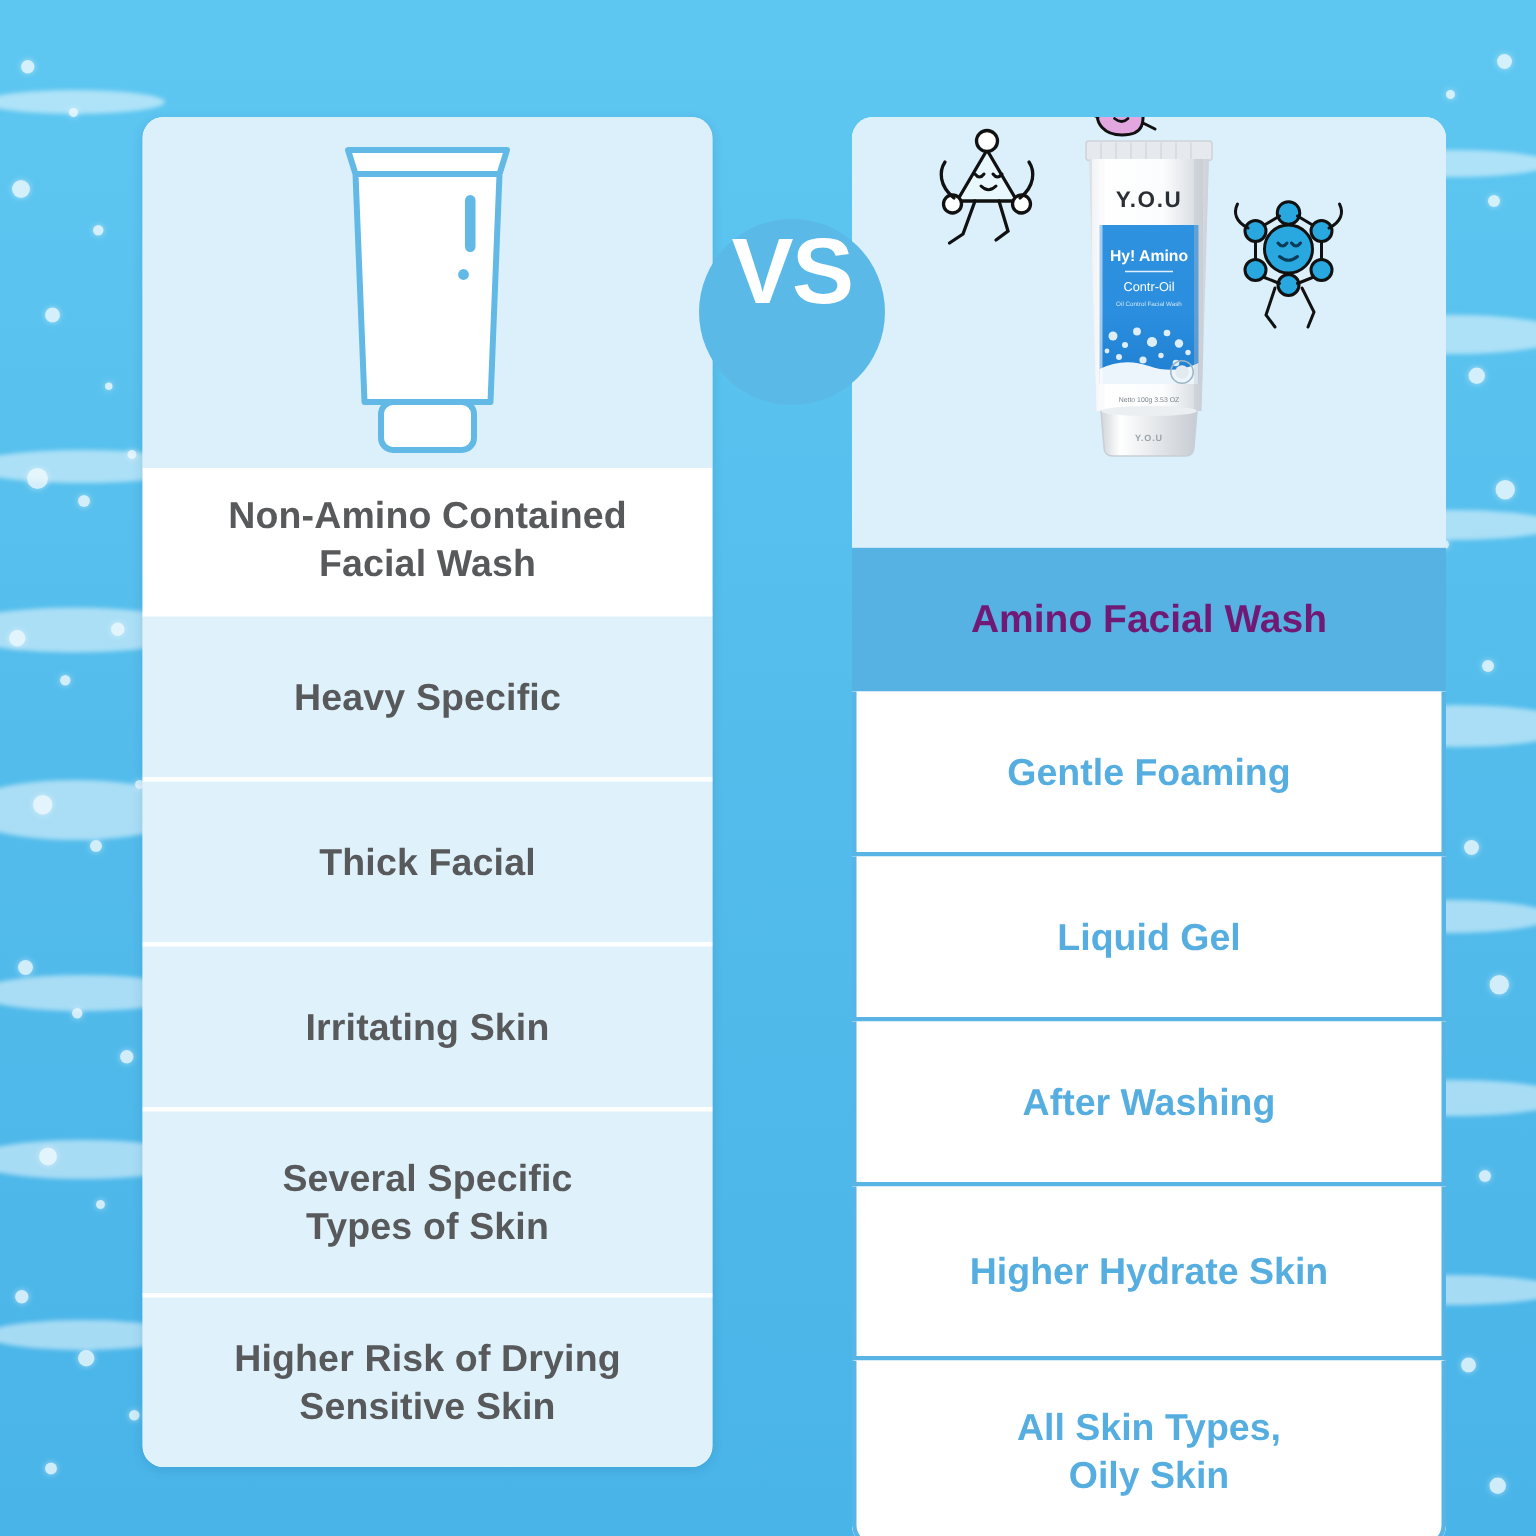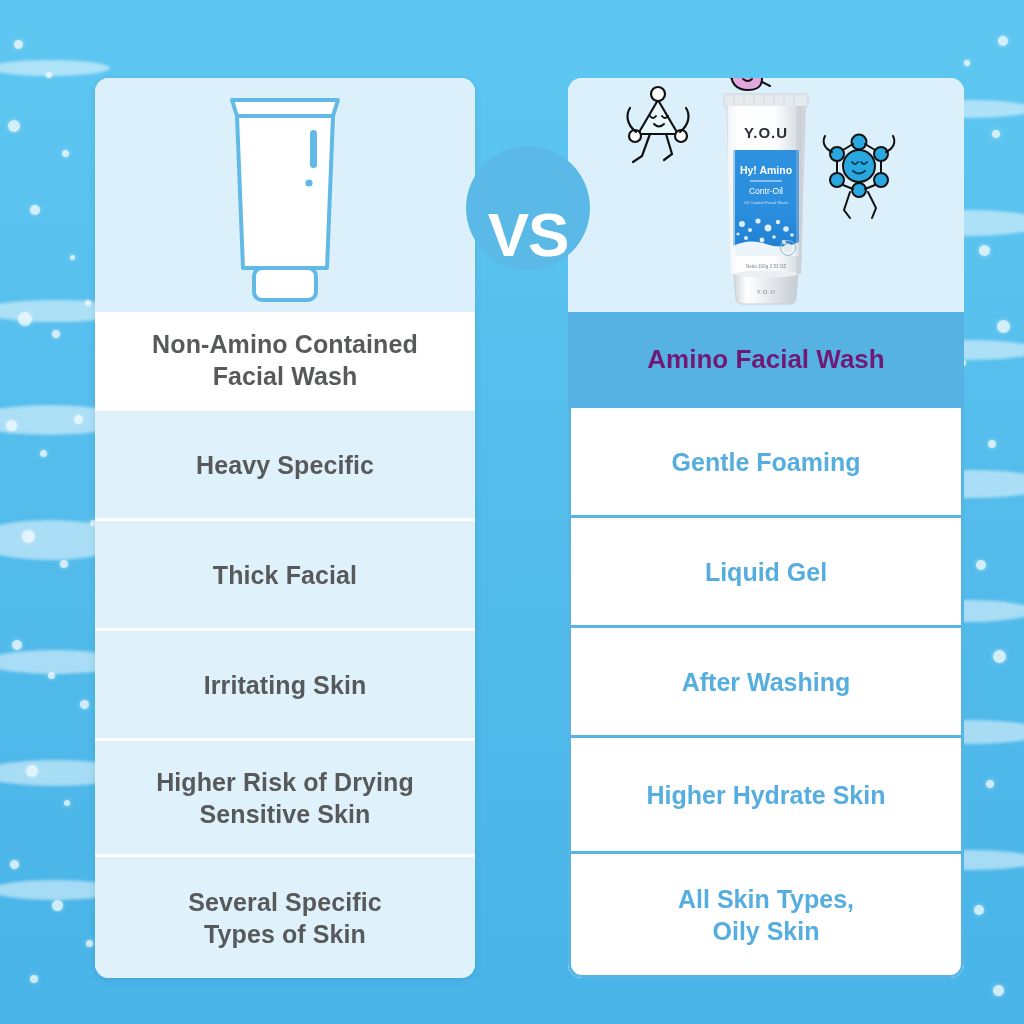--- a/index.html
+++ b/index.html
@@ -60,21 +60,21 @@
   }
   .card.left  { left: 95px;  background: #dff2fc; box-shadow: 0 2px 7px rgba(0,60,110,.13); }
   .card.right { left: 568px; width: 396px; background: #ffffff; }
 
   
   .hero {
     position: relative;
     background: #dcf0fb;
     height: 234px;
   }
-  .card.right .hero { height: 234px; background:#dcf0fb; }
+  .card.right .hero { height: 287px; background:#dcf0fb; }
 
   
   .rows-left { display: block; }
   .row-l {
     display: flex;
     align-items: center;
     justify-content: center;
     text-align: center;
     color: #58595b;
     font-size: 25px;
@@ -120,21 +120,21 @@
   
   #vs-badge {
     position: absolute;
     left: 466px;
     top: 146px;
     width: 124px;
     height: 124px;
     border-radius: 50%;
     background: #5bb9e8;
     display: flex;
-    align-items: flex-end;
+    align-items: flex-start;
     justify-content: center;
     color: #ffffff;
     font-size: 62px;
     font-weight: 700;
     letter-spacing: -1px;
     z-index: 6;
   }
 
   
   .tube-outline { position: absolute; left: 50%; top: 12px; transform: translateX(-50%); }
@@ -249,31 +249,31 @@
           <div>Thick Facial</div>
         </div>
       </div>
 
       <div class="row-l" style="height:110px">
         <div>
           <div>Irritating Skin</div>
         </div>
       </div>
 
+      <div class="row-l" style="height:124px">
+        <div>
+          <div>Several Specific</div>
+          <div>Types of Skin</div>
+        </div>
+      </div>
+
       <div class="row-l" style="height:116px">
         <div>
           <div>Higher Risk of Drying</div>
           <div>Sensitive Skin</div>
-        </div>
-      </div>
-
-      <div class="row-l" style="height:124px">
-        <div>
-          <div>Several Specific</div>
-          <div>Types of Skin</div>
         </div>
       </div>
     </div>
   </div>
 
   <div id="vs-badge">
     <span>VS</span>
   </div>
 
   <div class="card right">

